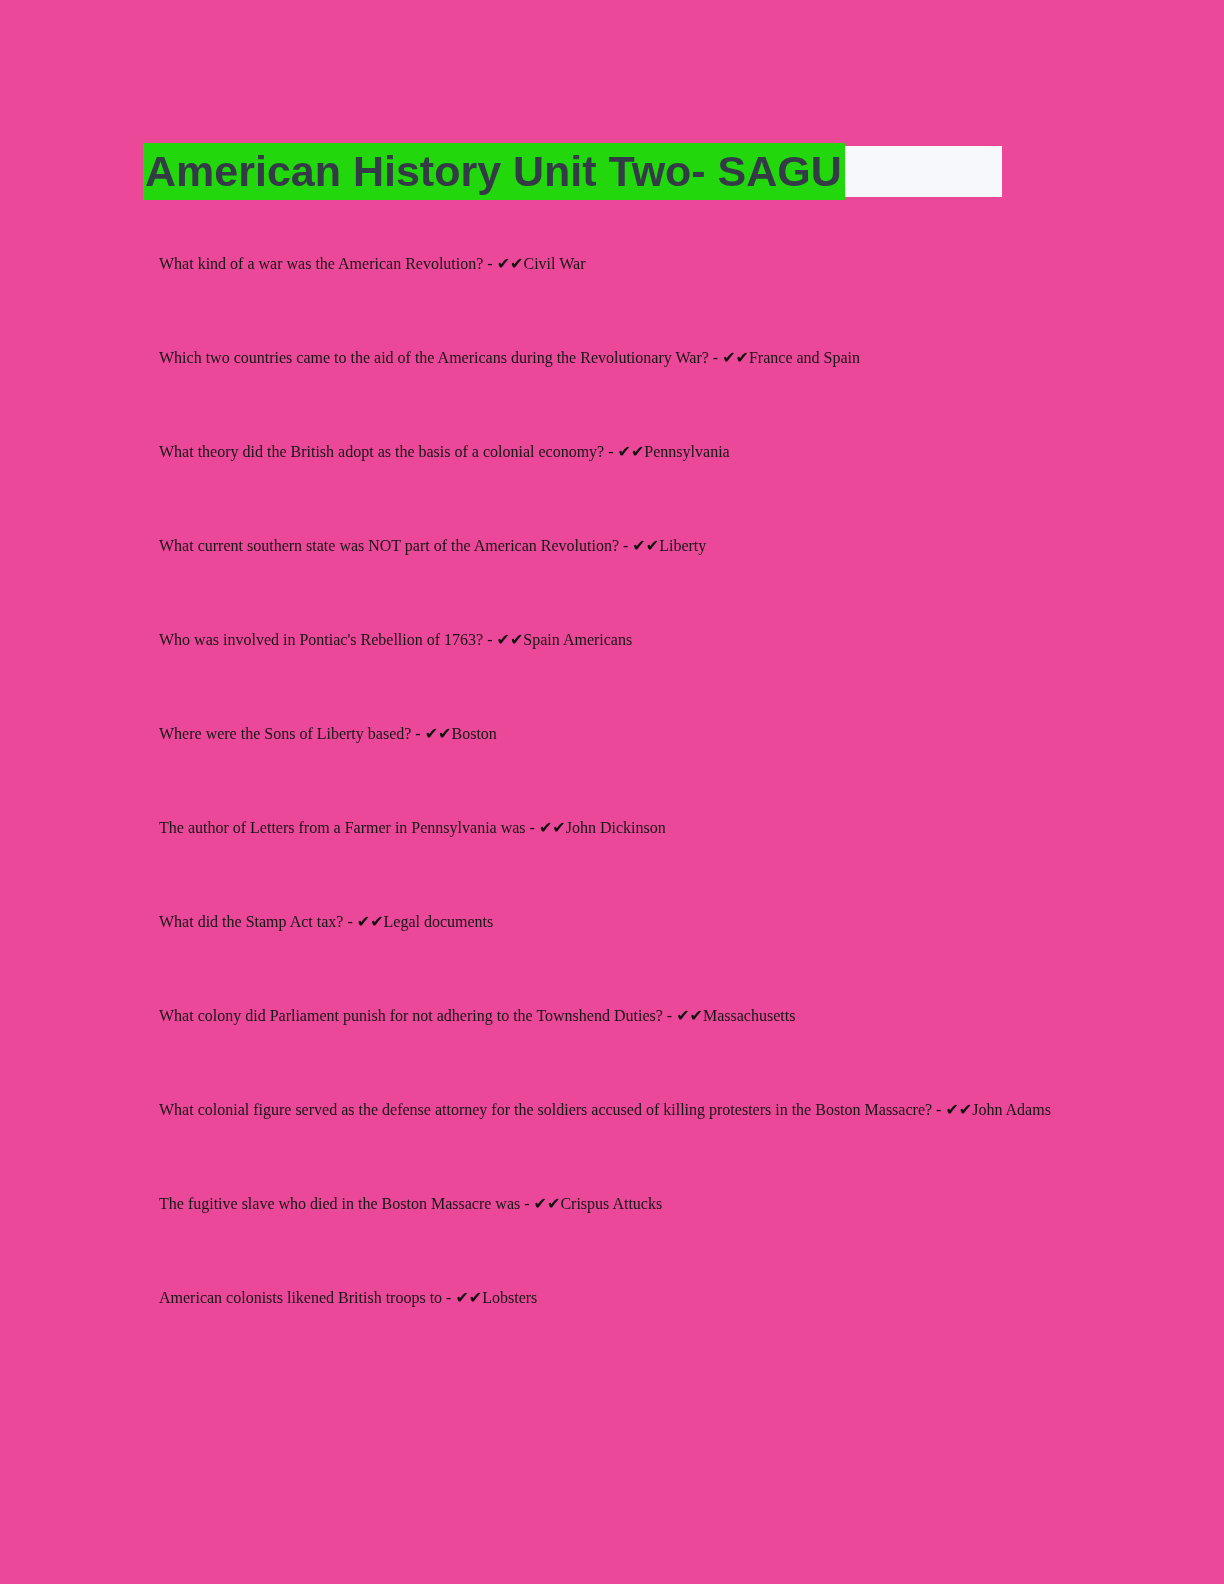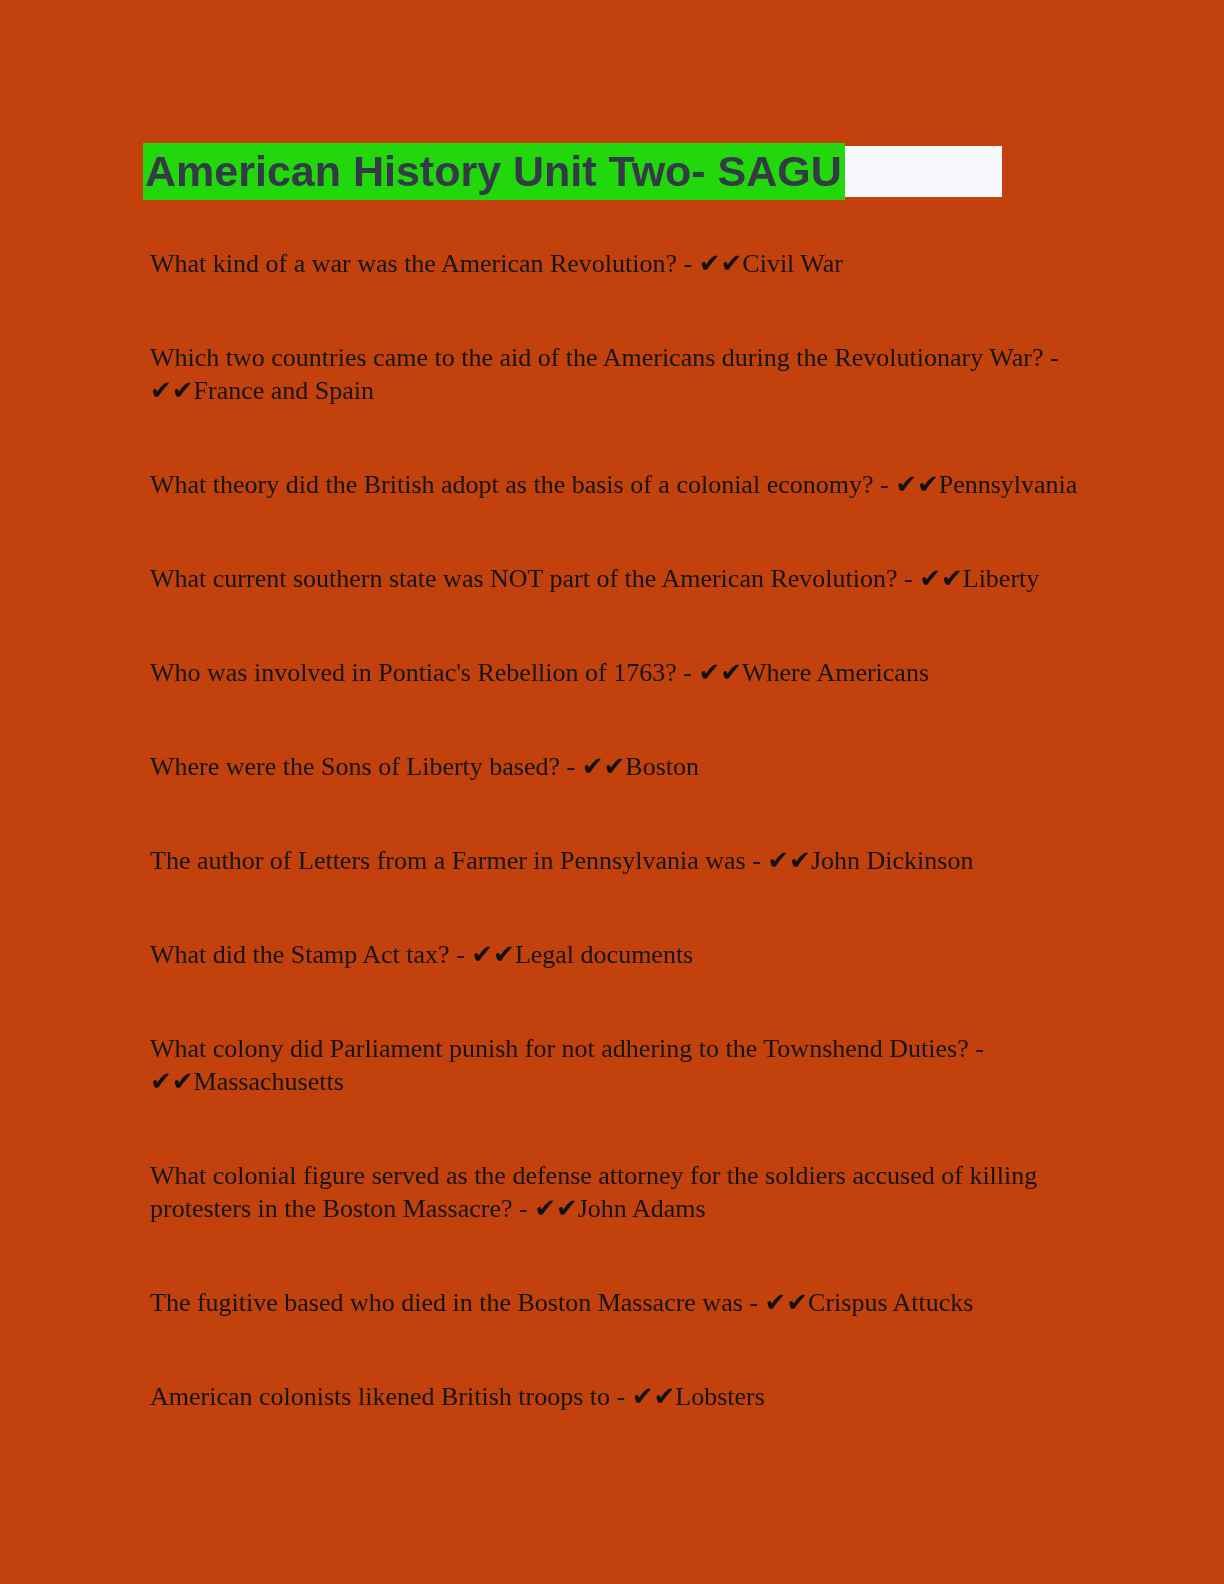--- a/index.html
+++ b/index.html
@@ -3,21 +3,21 @@
 <meta charset="utf-8">
 <style>
   html, body {
     margin: 0;
     padding: 0;
   }
   .page {
     position: relative;
     width: 1224px;
     height: 1584px;
-    background: #c2410c;
+    background: #ec4899;
     overflow: hidden;
   }
   .content {
     padding: 143px 141px 0 143px;
   }
   .title-row {
     display: flex;
     align-items: flex-start;
     margin: 0 0 47px 0;
   }
@@ -35,24 +35,24 @@
     letter-spacing: 0px;
   }
   .title-spacer {
     background: #f6f8fb;
     height: 51px;
     width: 157px;
     margin-top: 3px;
   }
   .qa {
     font-family: "Liberation Serif", serif;
-    font-size: 26px;
+    font-size: 16px;
     line-height: 33px;
     color: #151515;
-    margin: 0 0 61px 7px;
+    margin: 0 0 61px 16px;
     max-width: 940px;
   }
   .checks {
     font-family: "DejaVu Sans", sans-serif;
     font-weight: 700;
     color: #111111;
   }
 </style>
 </head>
 <body>
@@ -66,30 +66,30 @@
     </div>
 
     <p class="qa"><span>What kind of a war was the American Revolution?</span><span> - </span><span class="checks">✔✔</span><span>Civil War</span></p>
 
     <p class="qa"><span>Which two countries came to the aid of the Americans during the Revolutionary War?</span><span> - </span><span class="checks">✔✔</span><span>France and Spain</span></p>
 
     <p class="qa"><span>What theory did the British adopt as the basis of a colonial economy?</span><span> - </span><span class="checks">✔✔</span><span>Pennsylvania</span></p>
 
     <p class="qa"><span>What current southern state was NOT part of the American Revolution?</span><span> - </span><span class="checks">✔✔</span><span>Liberty</span></p>
 
-    <p class="qa"><span>Who was involved in Pontiac's Rebellion of 1763?</span><span> - </span><span class="checks">✔✔</span><span>Where Americans</span></p>
+    <p class="qa"><span>Who was involved in Pontiac's Rebellion of 1763?</span><span> - </span><span class="checks">✔✔</span><span>Spain Americans</span></p>
 
     <p class="qa"><span>Where were the Sons of Liberty based?</span><span> - </span><span class="checks">✔✔</span><span>Boston</span></p>
 
     <p class="qa"><span>The author of Letters from a Farmer in Pennsylvania was</span><span> - </span><span class="checks">✔✔</span><span>John Dickinson</span></p>
 
     <p class="qa"><span>What did the Stamp Act tax?</span><span> - </span><span class="checks">✔✔</span><span>Legal documents</span></p>
 
     <p class="qa"><span>What colony did Parliament punish for not adhering to the Townshend Duties?</span><span> - </span><span class="checks">✔✔</span><span>Massachusetts</span></p>
 
     <p class="qa"><span>What colonial figure served as the defense attorney for the soldiers accused of killing protesters in the Boston Massacre?</span><span> - </span><span class="checks">✔✔</span><span>John Adams</span></p>
 
-    <p class="qa"><span>The fugitive based who died in the Boston Massacre was</span><span> - </span><span class="checks">✔✔</span><span>Crispus Attucks</span></p>
+    <p class="qa"><span>The fugitive slave who died in the Boston Massacre was</span><span> - </span><span class="checks">✔✔</span><span>Crispus Attucks</span></p>
 
     <p class="qa"><span>American colonists likened British troops to</span><span> - </span><span class="checks">✔✔</span><span>Lobsters</span></p>
 
   </div>
 </div>
 
 </body></html>

